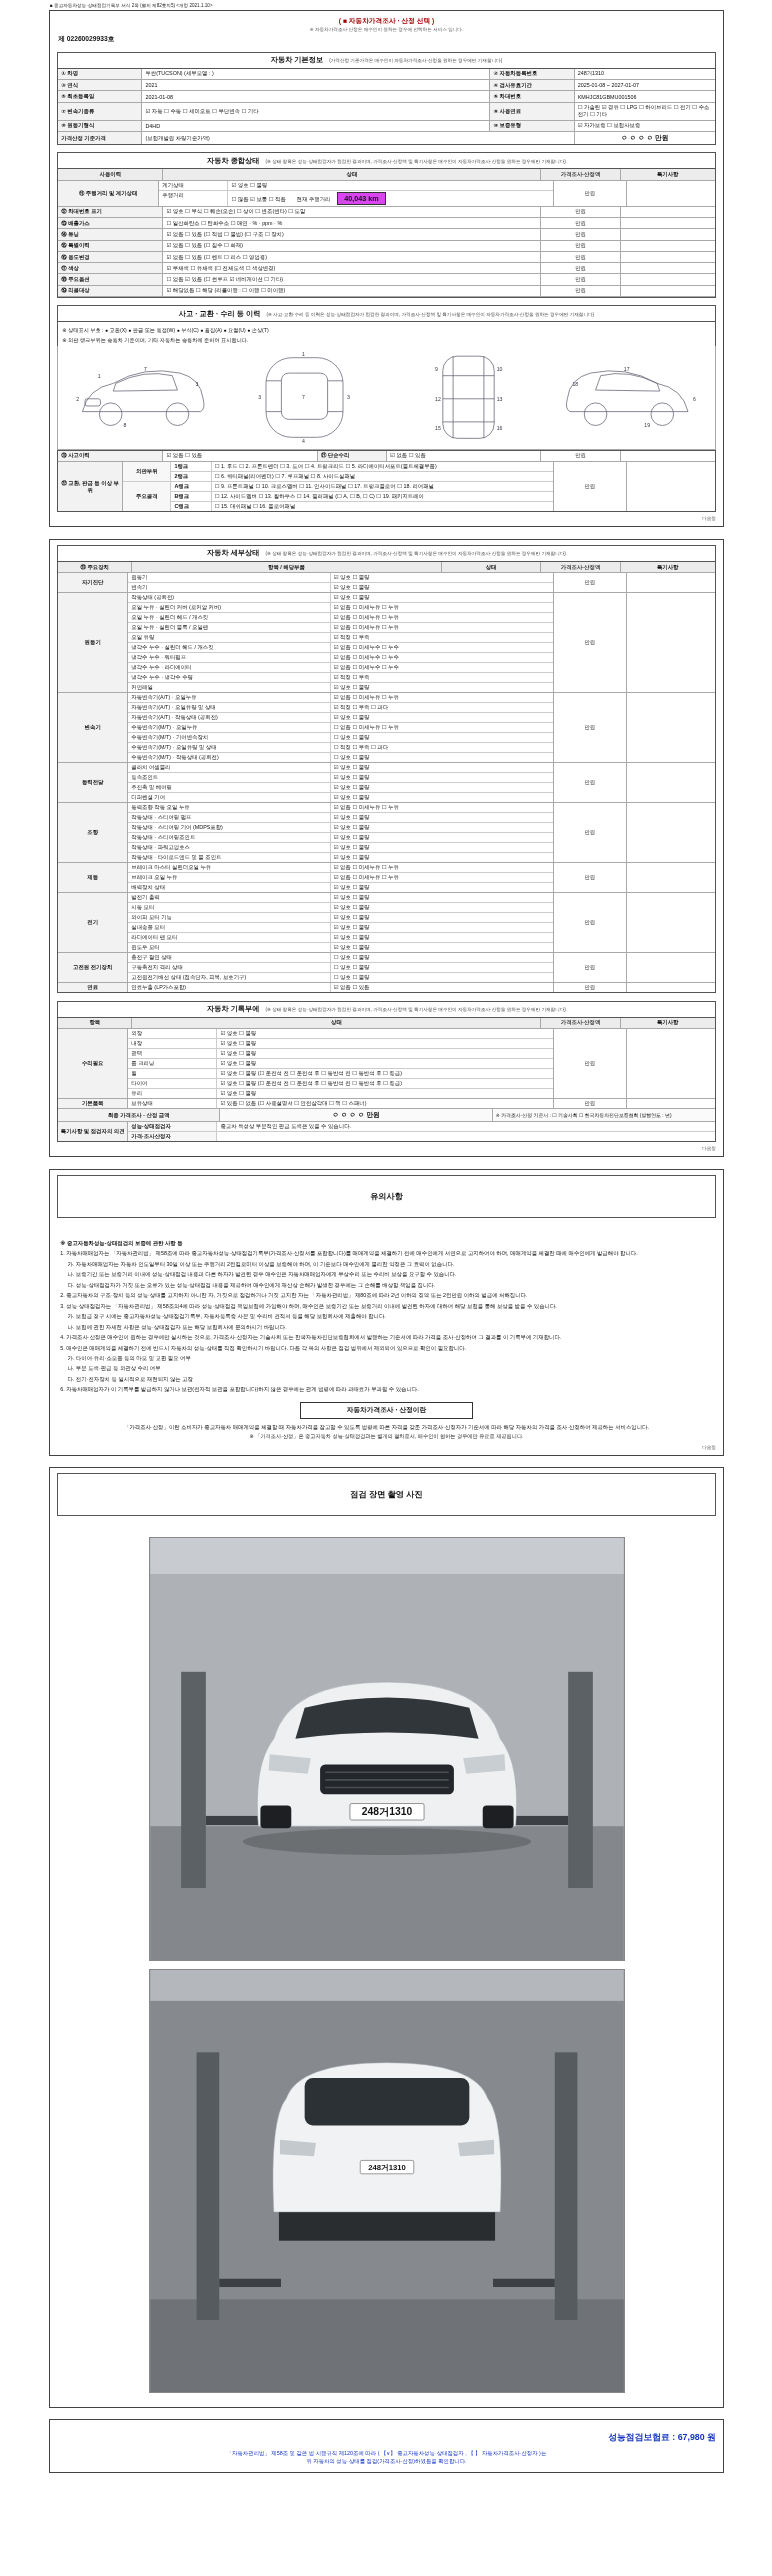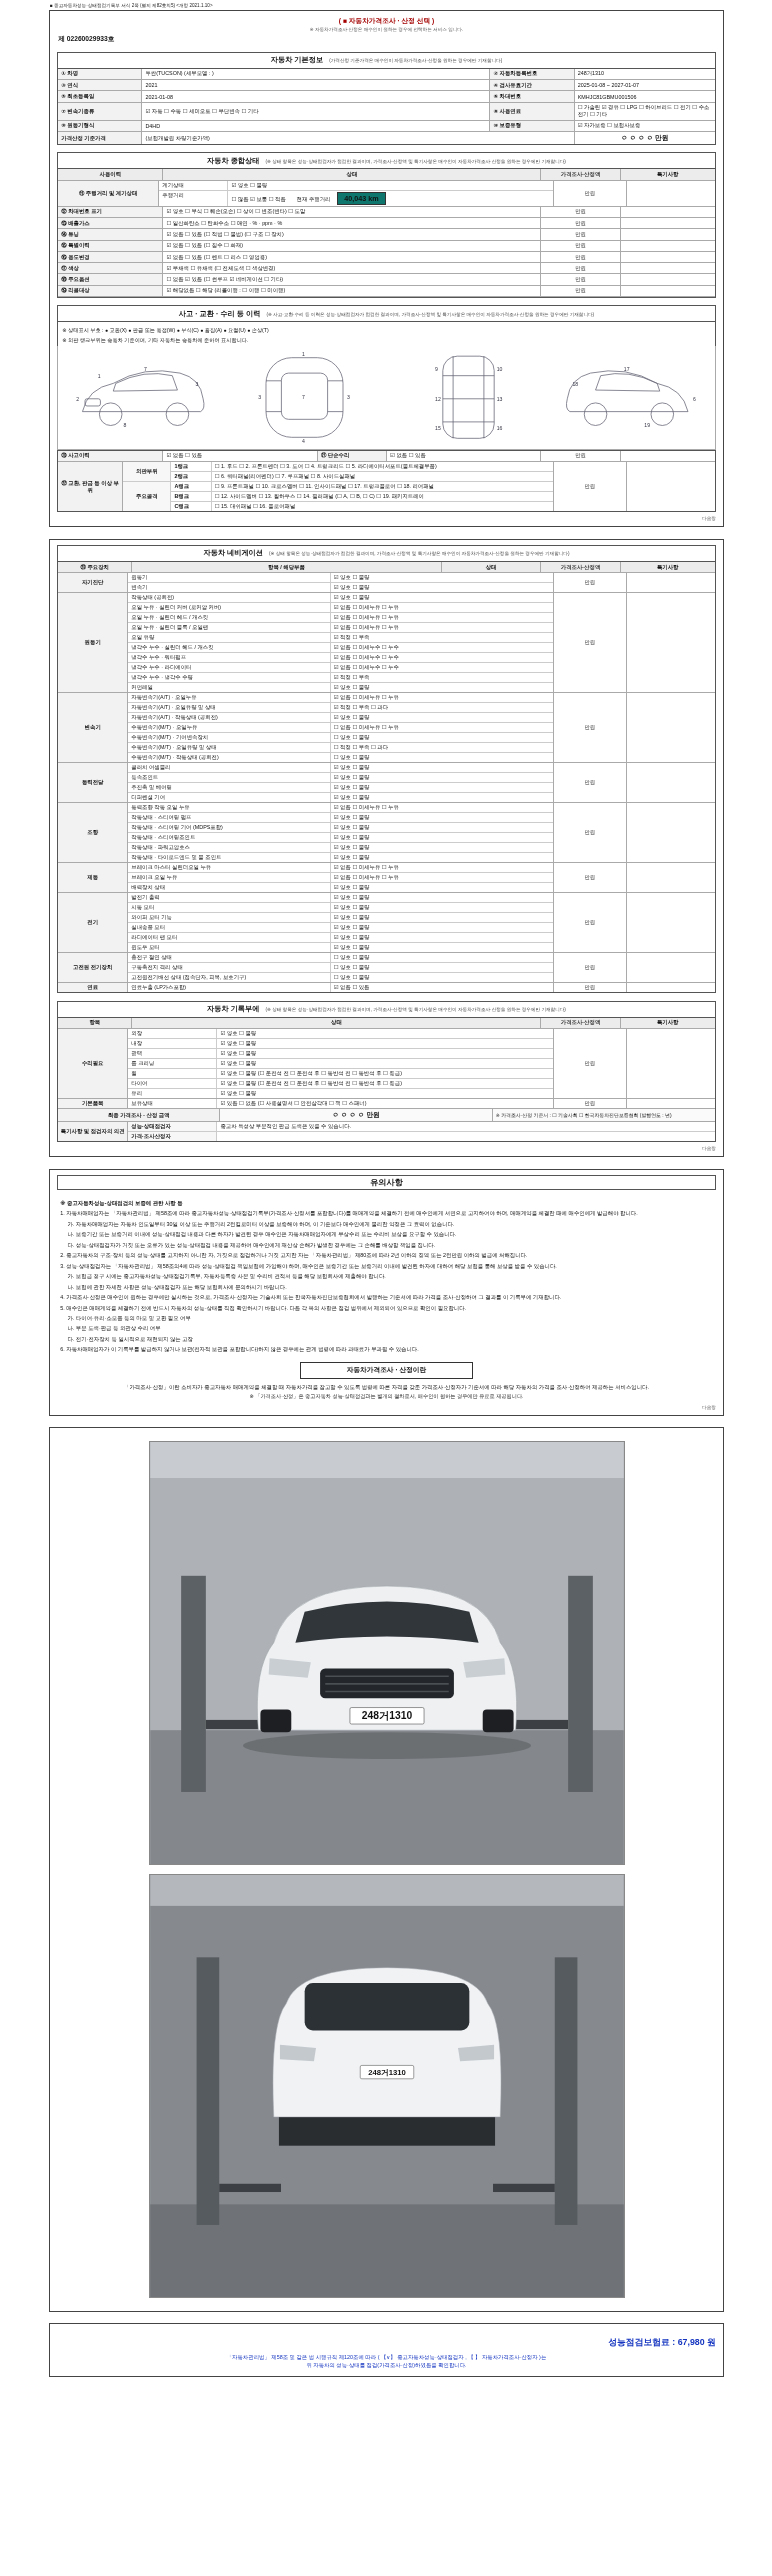--- a/index.html
+++ b/index.html
@@ -28,25 +28,25 @@
   .grp{display:flex;border-bottom:0.5px solid #aaa}
   .glab{width:98px;background:#f2f2f2;font-weight:bold;display:flex;align-items:center;justify-content:center;border-right:0.5px solid #aaa;text-align:center;padding:1px}
   .glab.n{width:62px}
   .gitems{flex:1;display:flex;flex-direction:column}
   .gi{display:flex;border-bottom:0.5px solid #ccc}
   .gi:last-child{border-bottom:0}
   .il{width:46%;padding:1px 3.1px;border-right:0.5px solid #ccc}
   .is{flex:1;padding:1px 3.1px}
   .gprice{width:72px;border-left:0.5px solid #aaa;display:flex;align-items:center;justify-content:center;color:#333}
   .gnote{width:88px;border-left:0.5px solid #aaa}
-  .kmbox{display:inline-block;border:0.8px solid #333;font-weight:bold;font-size:7.2px;padding:1px 6.2px;margin-left:5.2px;background:#0f766e}
+  .kmbox{display:inline-block;border:0.8px solid #333;font-weight:bold;font-size:7.2px;padding:1px 6.2px;margin-left:5.2px;background:#d946ef}
   .legend{font-size:5.2px;margin:3.1px 1px 1px}
   .diagrams{display:flex;justify-content:space-around;align-items:center;border:0.5px solid #aaa;border-top:0;padding:4.1px 2.1px;background:#fff}
   .nextpg{text-align:right;font-size:4.6px;color:#555;margin-top:4.1px}
-  .bigsect{font-size:8.2px;font-weight:bold;text-align:center;border:0.5px solid #555;padding:1px;margin-bottom:9px}
+  .bigsect{font-size:8.2px;font-weight:bold;text-align:center;border:0.5px solid #555;padding:15px;margin-bottom:21px}
   .nt-item{font-size:5.4px;line-height:1.55;margin:2.1px 3.1px}
   .ind{margin-left:10.3px}
   .nbox{border:0.8px solid #333;width:165px;margin:8.2px auto 4.1px;text-align:center;font-weight:bold;font-size:6.7px;padding:3.1px}
   .nbox-txt{font-size:5.4px;text-align:center;width:88%;margin:2.1px auto;line-height:1.5}
   .nbox-note{font-size:5.2px;text-align:center;color:#222;margin:1px 0 3.1px}
   .photo{display:block;margin:8.2px auto;border:0.5px solid #888;background:#9aa0a5}
   .fee{color:#1535c0;font-weight:bold;font-size:8.8px;text-align:right;margin:7.2px 0 5.2px}
   .sline{color:#1535c0;font-size:5.4px;text-align:center;margin:1.5px 0}
   .finalval{font-weight:bold;font-size:6.7px}
   .opin-who{width:82px;background:#f7f7f7;font-weight:bold}
@@ -309,21 +309,21 @@
         </div>
         <div class="gprice">만원</div>
         <div class="gnote"></div>
       </div>
     </div>
     <div class="nextpg">다음장</div>
   </div>
 
   <div class="sheet">
     <div class="sect" style="margin-top:0">
-      <span>자동차 네비게이션</span>
+      <span>자동차 세부상태</span>
       <span class="nt">(※ 상태 항목은 성능·상태점검자가 점검한 결과이며, 가격조사·산정액 및 특기사항은 매수인이 자동차가격조사·산정을 원하는 경우에만 기재합니다)</span>
     </div>
     <div class="tbl">
       <div class="row hd">
         <div class="c" style="width:67px">㉓ 주요장치</div>
         <div class="c" style="width:46%">항목 / 해당부품</div>
         <div class="c flex1">상태</div>
         <div class="c price">가격조사·산정액</div>
         <div class="c note">특기사항</div>
       </div>
@@ -660,20 +660,21 @@
         <div class="nt-item ind">다. 전기·전자장치 등 일시적으로 재현되지 않는 고장</div>
         <div class="nt-item ">6. 자동차매매업자가 이 기록부를 발급하지 않거나 보관(전자적 보관을 포함합니다)하지 않은 경우에는 관계 법령에 따라 과태료가 부과될 수 있습니다.</div>
       </div>
     <div class="nbox">자동차가격조사 · 산정이란</div>
     <div class="nbox-txt">「가격조사·산정」이란 소비자가 중고자동차 매매계약을 체결할 때 자동차가격을 참고할 수 있도록 법령에 따른 자격을 갖춘 가격조사·산정자가 기준서에 따라 해당 자동차의 가격을 조사·산정하여 제공하는 서비스입니다.</div>
     <div class="nbox-note">※ 「가격조사·산정」은 중고자동차 성능·상태점검과는 별개의 절차로서, 매수인이 원하는 경우에만 유료로 제공됩니다.</div>
     <div class="nextpg">다음장</div>
   </div>
 
   <div class="sheet">
+    <div class="bigsect">점검 장면 촬영 사진</div>
 
     <svg class="photo" width="474" height="422" viewBox="0 0 920 820" style="font-size:11px">
       <rect width="920" height="820" fill="#aeb2b6"></rect>
       <rect width="920" height="70" fill="#c8ccd0"></rect>
       <rect y="560" width="920" height="260" fill="#84888c"></rect>
       <rect x="60" y="260" width="48" height="420" fill="#5c6166"></rect>
       <rect x="812" y="260" width="48" height="420" fill="#5c6166"></rect>
       <rect x="108" y="540" width="130" height="18" fill="#3c4045"></rect>
       <rect x="682" y="540" width="130" height="18" fill="#3c4045"></rect>
       <ellipse cx="460" cy="590" rx="280" ry="26" fill="#000" opacity="0.18"></ellipse>

